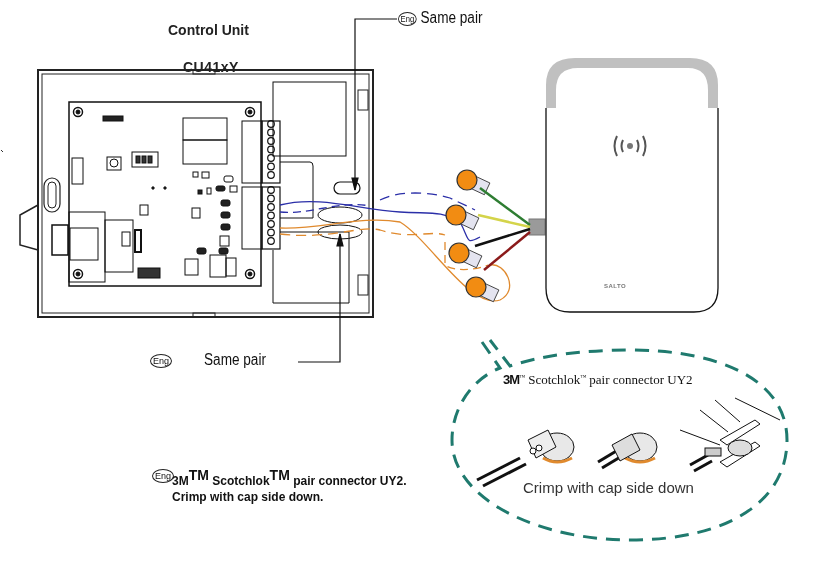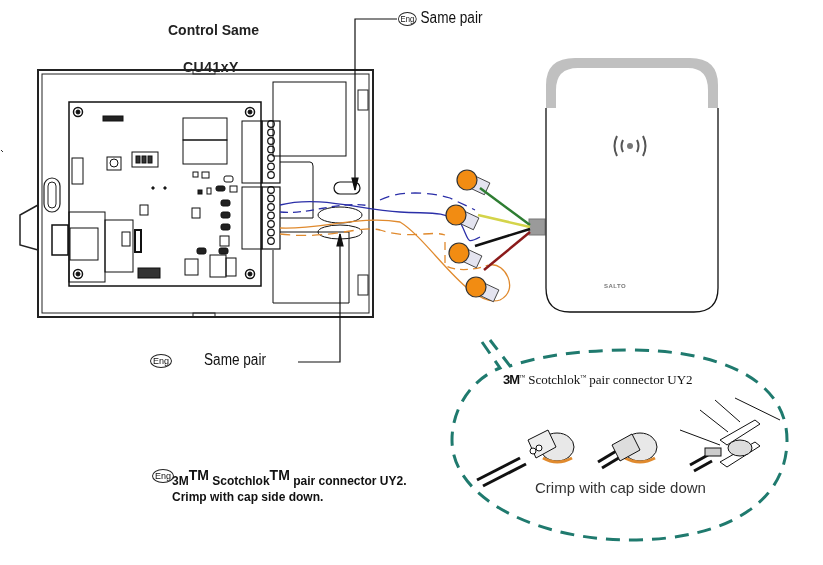--- a/index.html
+++ b/index.html
@@ -8,21 +8,21 @@
   .lbl { position:absolute; color:#111; white-space:nowrap; }
   .title1 { left:168px; top:22px; font-size:14px; font-weight:bold; color:#222; }
   .title2 { left:183px; top:44px; font-size:14px; font-weight:bold; color:#222; letter-spacing:0.5px;margin-top:15px; }
   .eng { display:inline-block; border:1px solid #222; border-radius:50%; font-size:9px; padding:1px 2px; line-height:10px; font-family:"Liberation Sans", sans-serif; vertical-align:middle; }
   .pair-top { left:398px; top:9px; font-size:16px; transform:scaleX(0.85); transform-origin:left; }
   .pair-bot { left:150px; top:351px; font-size:16px; }
   .pair-bot .txt { margin-left:28px; display:inline-block; transform:scaleX(0.85); transform-origin:left; }
   .uy2-title { left:503px; top:372px; font-size:13px; font-family:"Liberation Serif", serif; }
   .uy2-title .m3 { font-family:"Liberation Sans", sans-serif; font-weight:900; letter-spacing:-1px; font-size:13px; }
   .uy2-title sup { font-size:6px; }
-  .crimp { left:523px; top:479px; font-size:15px; color:#333;margin-left:12px; }
+  .crimp { left:523px; top:479px; font-size:15px; color:#333; }
   .note { left:172px; top:467px; font-size:12px; font-weight:bold; color:#111; line-height:16px; }
   .note sup { font-size:14px; }
   .brand { left:604px; top:283px; font-size:6px; font-weight:bold; color:#777; letter-spacing:0.5px; }
 </style>
 </head>
 <body>
 
 <svg id="diagram" width="823" height="565" viewBox="0 0 823 565">
 
   <g fill="none" stroke="#222">
@@ -226,21 +226,21 @@
       <line x1="740" y1="422" x2="715" y2="400"></line>
       <line x1="728" y1="432" x2="700" y2="410"></line>
       <line x1="720" y1="445" x2="680" y2="430"></line>
       <line x1="735" y1="398" x2="780" y2="420"></line>
     </g>
   </g>
 
   <line x1="1" y1="150" x2="3" y2="152" stroke="#333"></line>
 </svg>
 
-<div class="lbl title1">Control Same</div>
+<div class="lbl title1">Control Unit</div>
 <div class="lbl title2">CU41xY</div>
 
 <div class="lbl pair-top">
   <span class="eng">Eng</span>
   <span>Same pair</span>
 </div>
 
 <div class="lbl pair-bot">
   <span class="eng">Eng</span>
   <span class="txt">Same pair</span>

